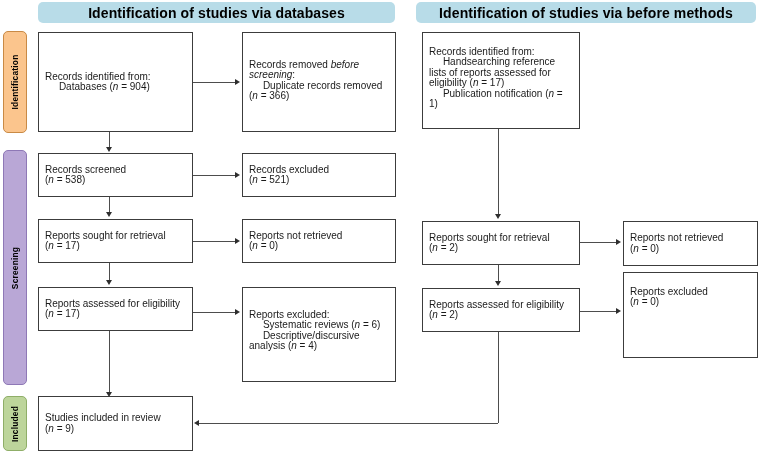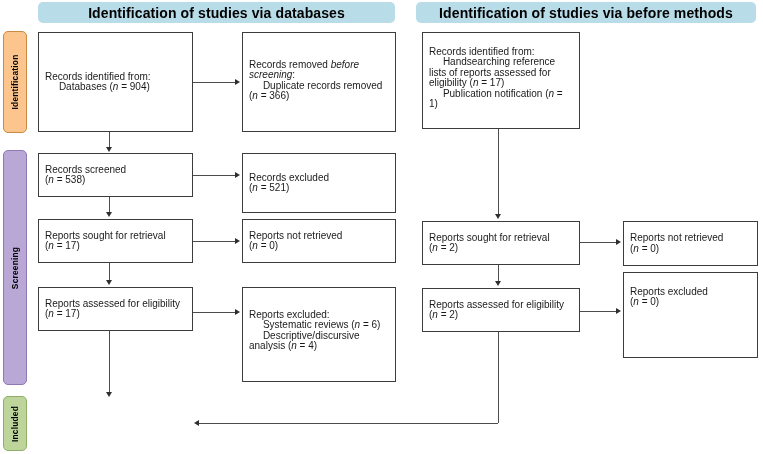--- a/index.html
+++ b/index.html
@@ -136,21 +136,21 @@
   <div class="conn h" style="left:193px; top:82px; width:43px;"></div>
   <div class="arrow right" style="left:235px; top:78.5px;"></div>
 
   <div class="conn v" style="left:109px; top:132px; height:16px;"></div>
   <div class="arrow down" style="left:105.6px; top:147px;"></div>
 
   <div class="node" style="left:38px; top:153px; width:155px; height:44px;">
     <div class="txt">Records screened<br>(<i>n</i> = 538)</div>
   </div>
 
-  <div class="node" style="left:242px; top:153px; width:154px; height:60px;">
+  <div class="node" style="left:242px; top:153px; width:154px; height:44px;">
     <div class="txt">Records excluded<br>(<i>n</i> = 521)</div>
   </div>
 
   <div class="conn h" style="left:193px; top:175px; width:43px;"></div>
   <div class="arrow right" style="left:235px; top:171.5px;"></div>
 
   <div class="conn v" style="left:109px; top:197px; height:16px;"></div>
   <div class="arrow down" style="left:105.6px; top:212px;"></div>
 
   <div class="node" style="left:38px; top:219px; width:155px; height:44px;">
@@ -210,14 +210,17 @@
     <div class="txt">Reports excluded<br>(<i>n</i> = 0)</div>
   </div>
 
   <div class="conn h" style="left:580px; top:311px; width:37px;"></div>
   <div class="arrow right" style="left:616px; top:307.5px;"></div>
 
   <div class="conn v" style="left:498px; top:332px; height:91px;"></div>
   <div class="conn h" style="left:199px; top:423px; width:299px;"></div>
   <div class="arrow left" style="left:194px; top:419.5px;"></div>
 
+  <div class="node" style="left:38px; top:396px; width:155px; height:55px;">
+    <div class="txt">Studies included in review<br>(<i>n</i> = 9)</div>
+  </div>
 
 </div>
 
 </body></html>

